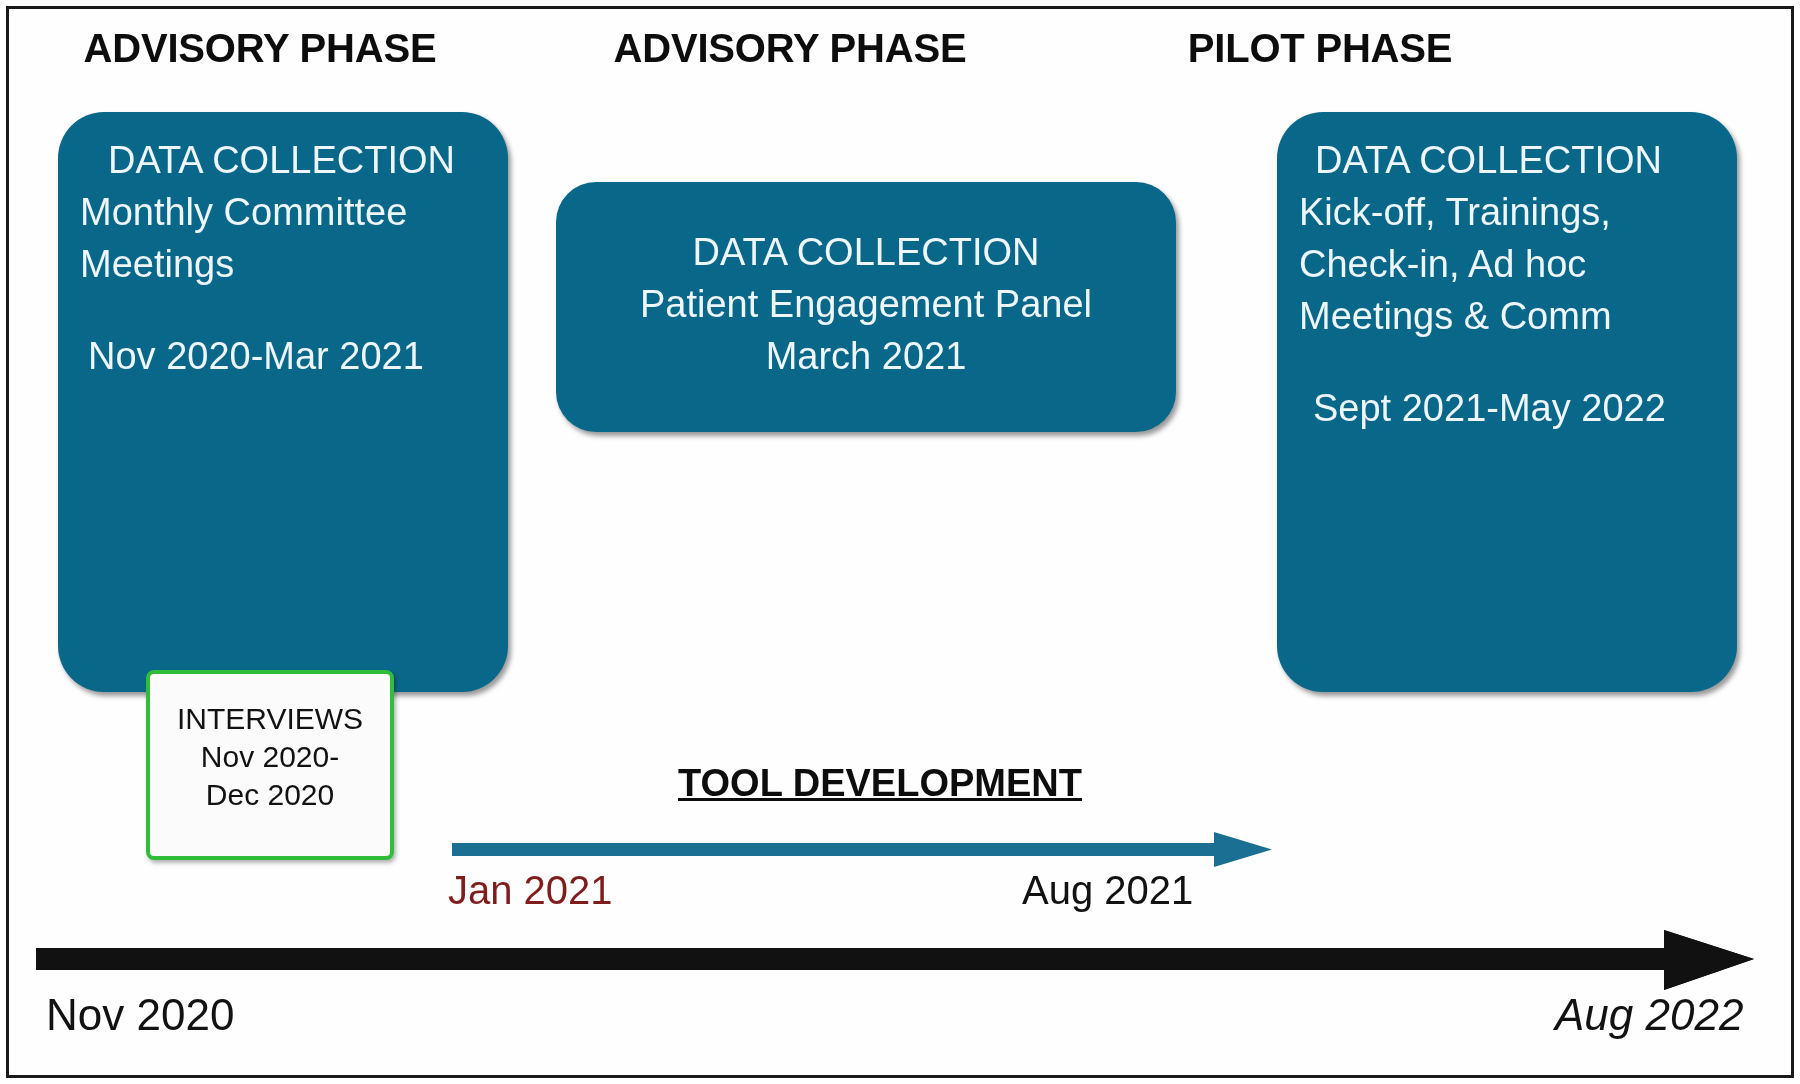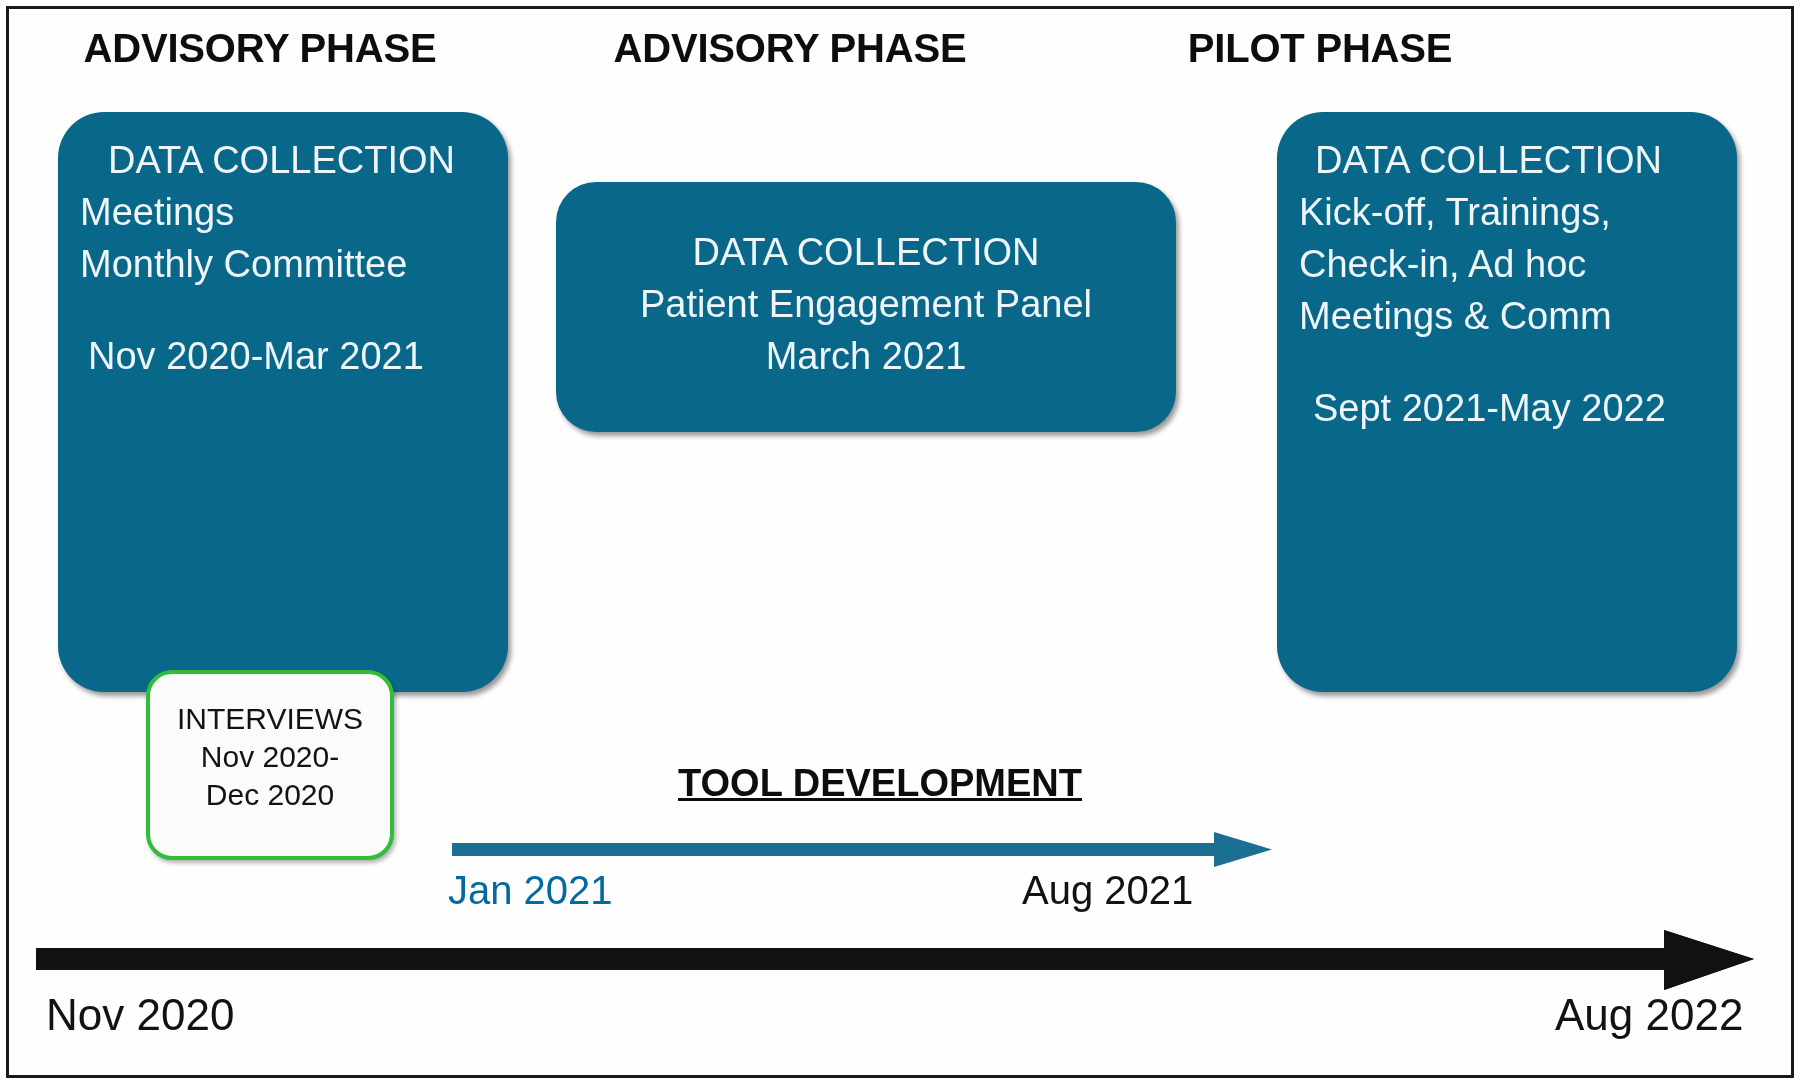--- a/index.html
+++ b/index.html
@@ -74,21 +74,21 @@
   #box-advisory1 .line-head { padding-left: 28px; }
   #box-advisory1 .line-dates{ padding-left: 8px; }
   #box-pilot .line-head     { padding-left: 16px; }
   #box-pilot .line-dates    { padding-left: 14px; }
 
   
   .interview-card {
     position: absolute;
     background: #fbfbfb;
     border: 4px solid #2fbd3a;
-    border-radius: 26px;
+    border-radius: 8px;
     color: #121212;
     font-size: 30px;
     line-height: 38px;
     text-align: center;
     padding-top: 26px;
     box-shadow: 2px 3px 4px rgba(0,0,0,0.30);
   }
   #card-left  { left: 88px;  top: 558px; width: 248px; height: 190px; }
   .interview-card span { display: block; white-space: nowrap; }
 
@@ -105,21 +105,21 @@
     text-decoration: underline;
   }
   #tool-arrow-wrap {
     position: absolute;
     left: 452px; top: 830px;
     width: 820px; height: 40px;
   }
   #tool-date-start {
     position: absolute;
     left: 448px; top: 868px;
-    font-size: 40px; color: #0369a1;
+    font-size: 40px; color: #7f1d1d;
     white-space: nowrap;
   }
   #tool-date-end {
     position: absolute;
     left: 1022px; top: 868px;
     font-size: 40px; color: #121212;
     white-space: nowrap;
   }
 
   
@@ -133,37 +133,38 @@
     left: 34px; top: 990px;
     font-size: 44px; color: #121212;
     white-space: nowrap;
     margin-left: 12px;
   }
   #timeline-end {
     position: absolute;
     left: 1555px; top: 990px;
     font-size: 44px; color: #121212;
     white-space: nowrap;
+    font-style: italic;
   }
 </style>
 </head>
 <body>
 
 <div id="canvas">
   <div class="frame"></div>
 
   <div class="phase-title" id="title-left">ADVISORY PHASE</div>
   <div class="phase-title" id="title-mid">ADVISORY PHASE</div>
   <div class="phase-title" id="title-right">PILOT PHASE</div>
 
   <div class="teal-box" id="box-advisory1">
     <div class="teal-text">
       <span class="line-head">DATA COLLECTION</span>
+      <span class="line-body">Monthly Committee</span>
       <span class="line-body">Meetings</span>
-      <span class="line-body">Monthly Committee</span>
       <span class="line-gap"></span>
       <span class="line-dates">Nov 2020-Mar 2021</span>
     </div>
 
     <div class="interview-card" id="card-left">
       <span>INTERVIEWS</span>
       <span>Nov 2020-</span>
       <span>Dec 2020</span>
     </div>
   </div>

